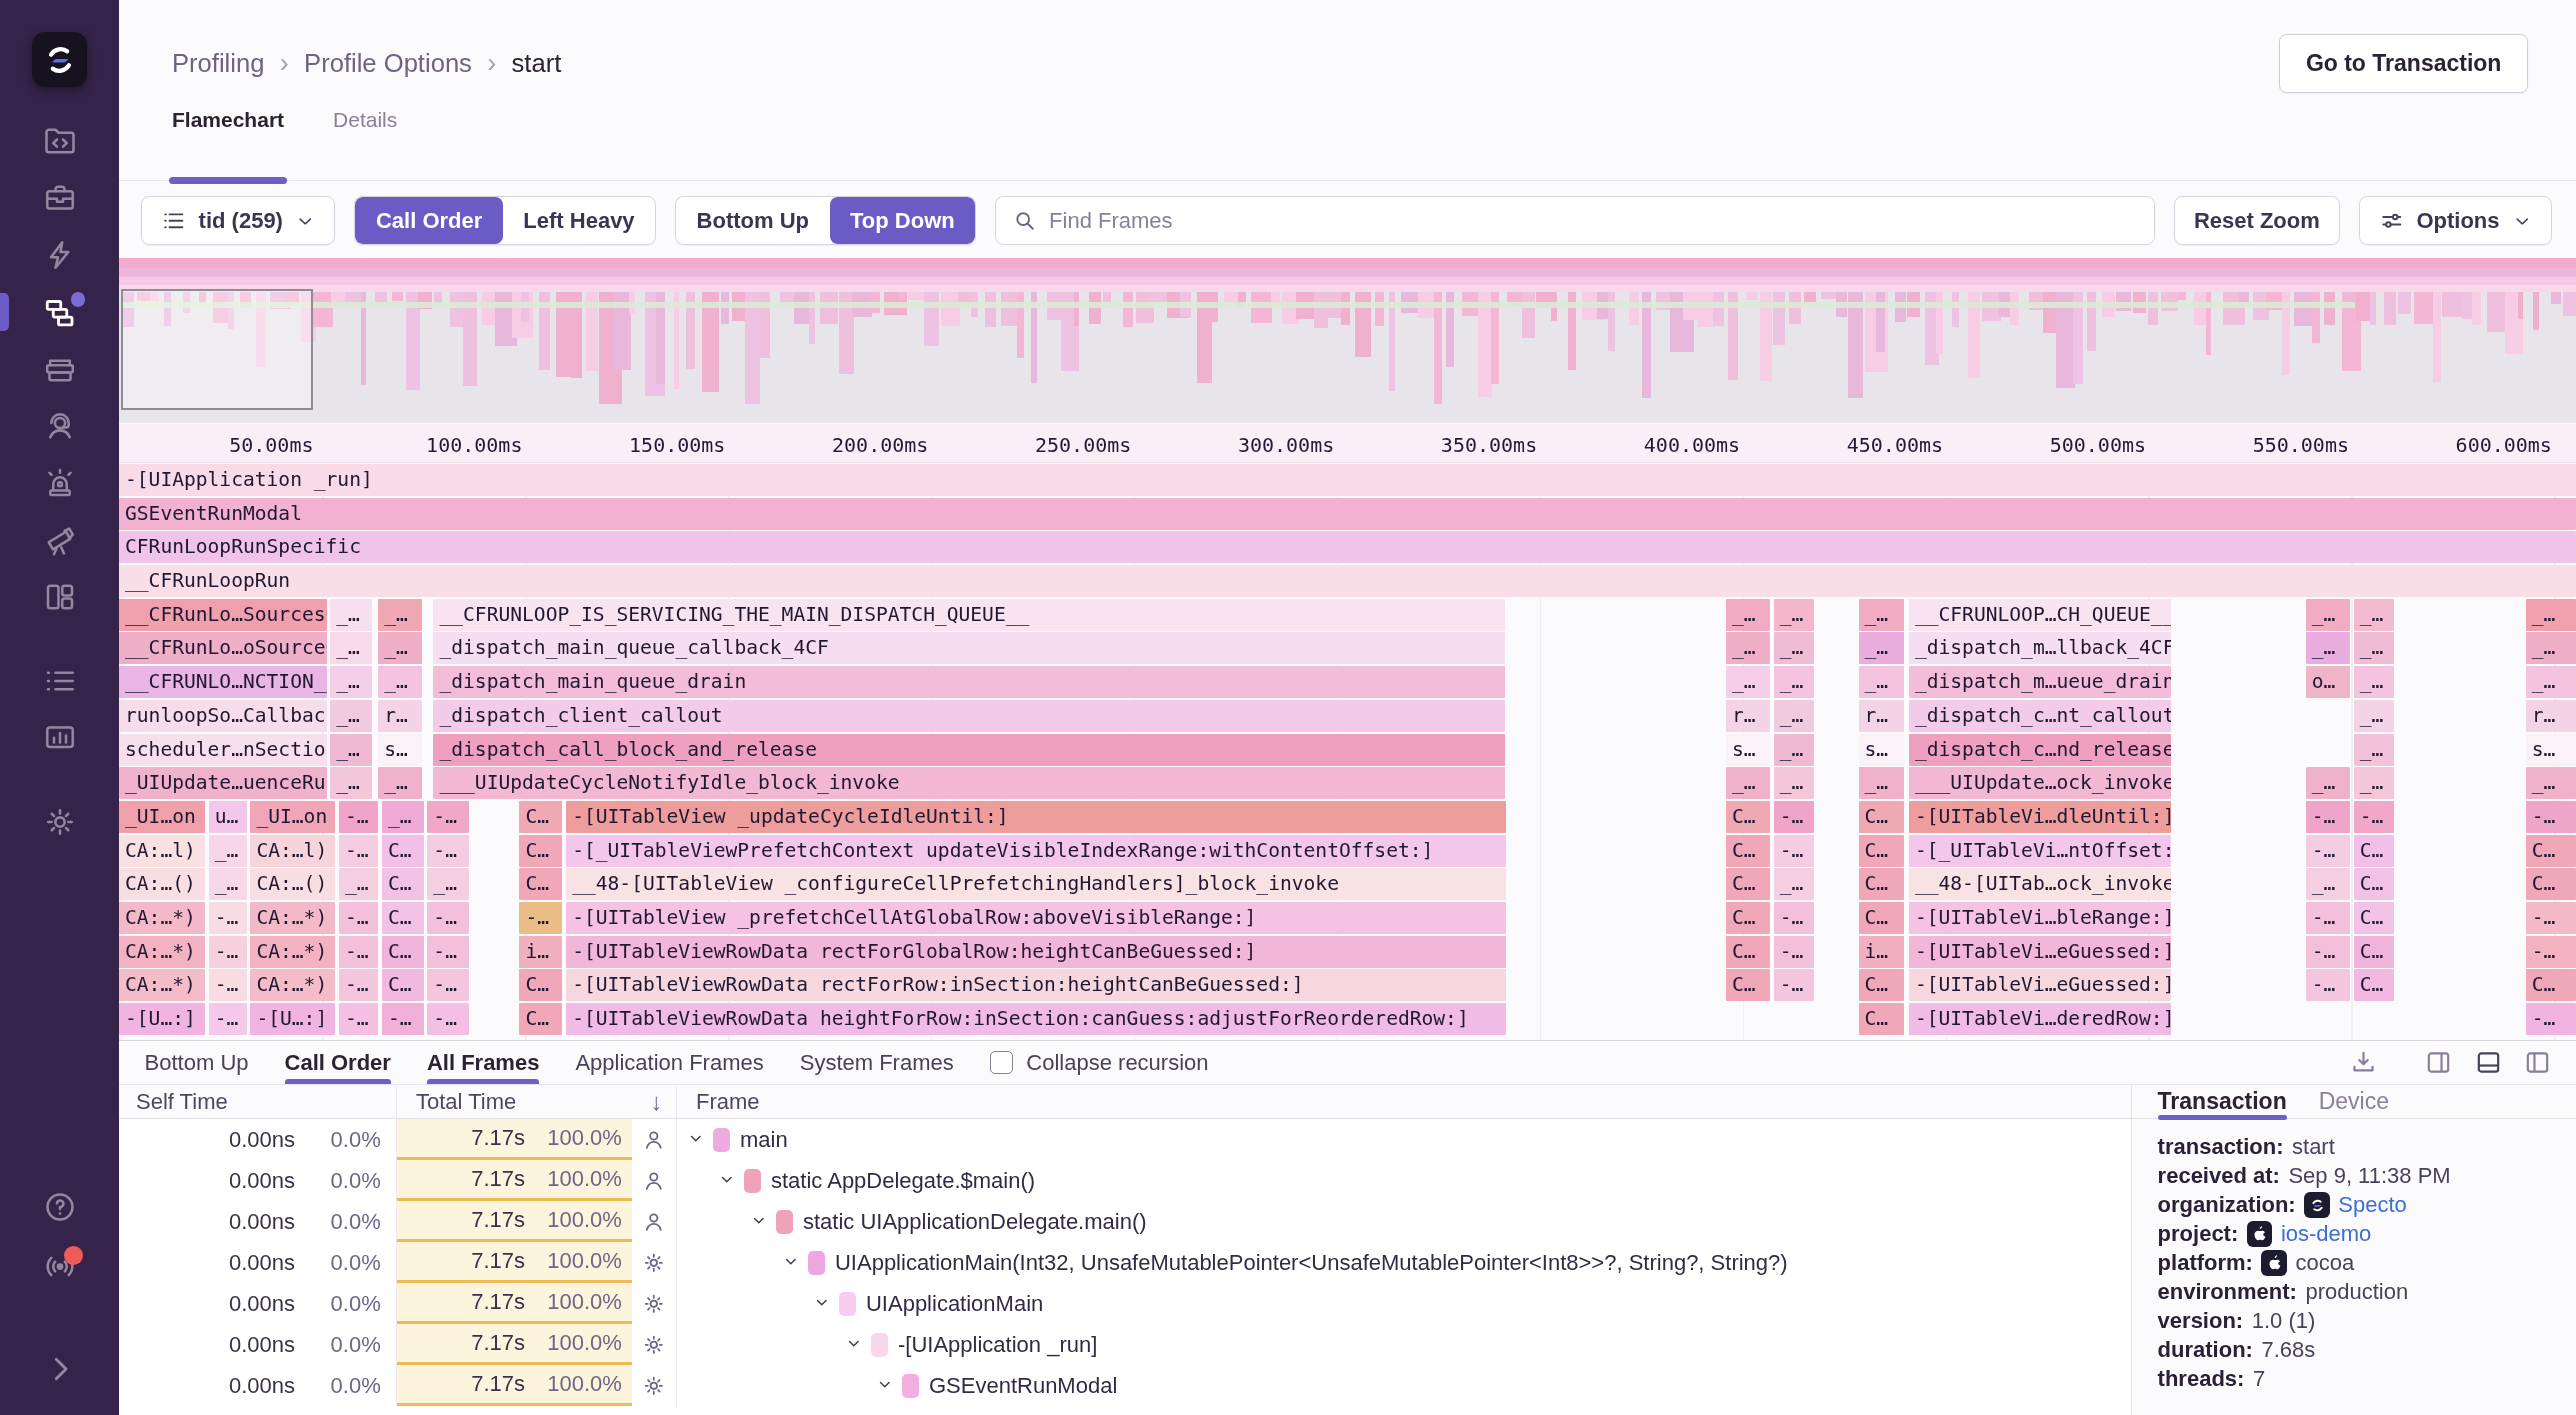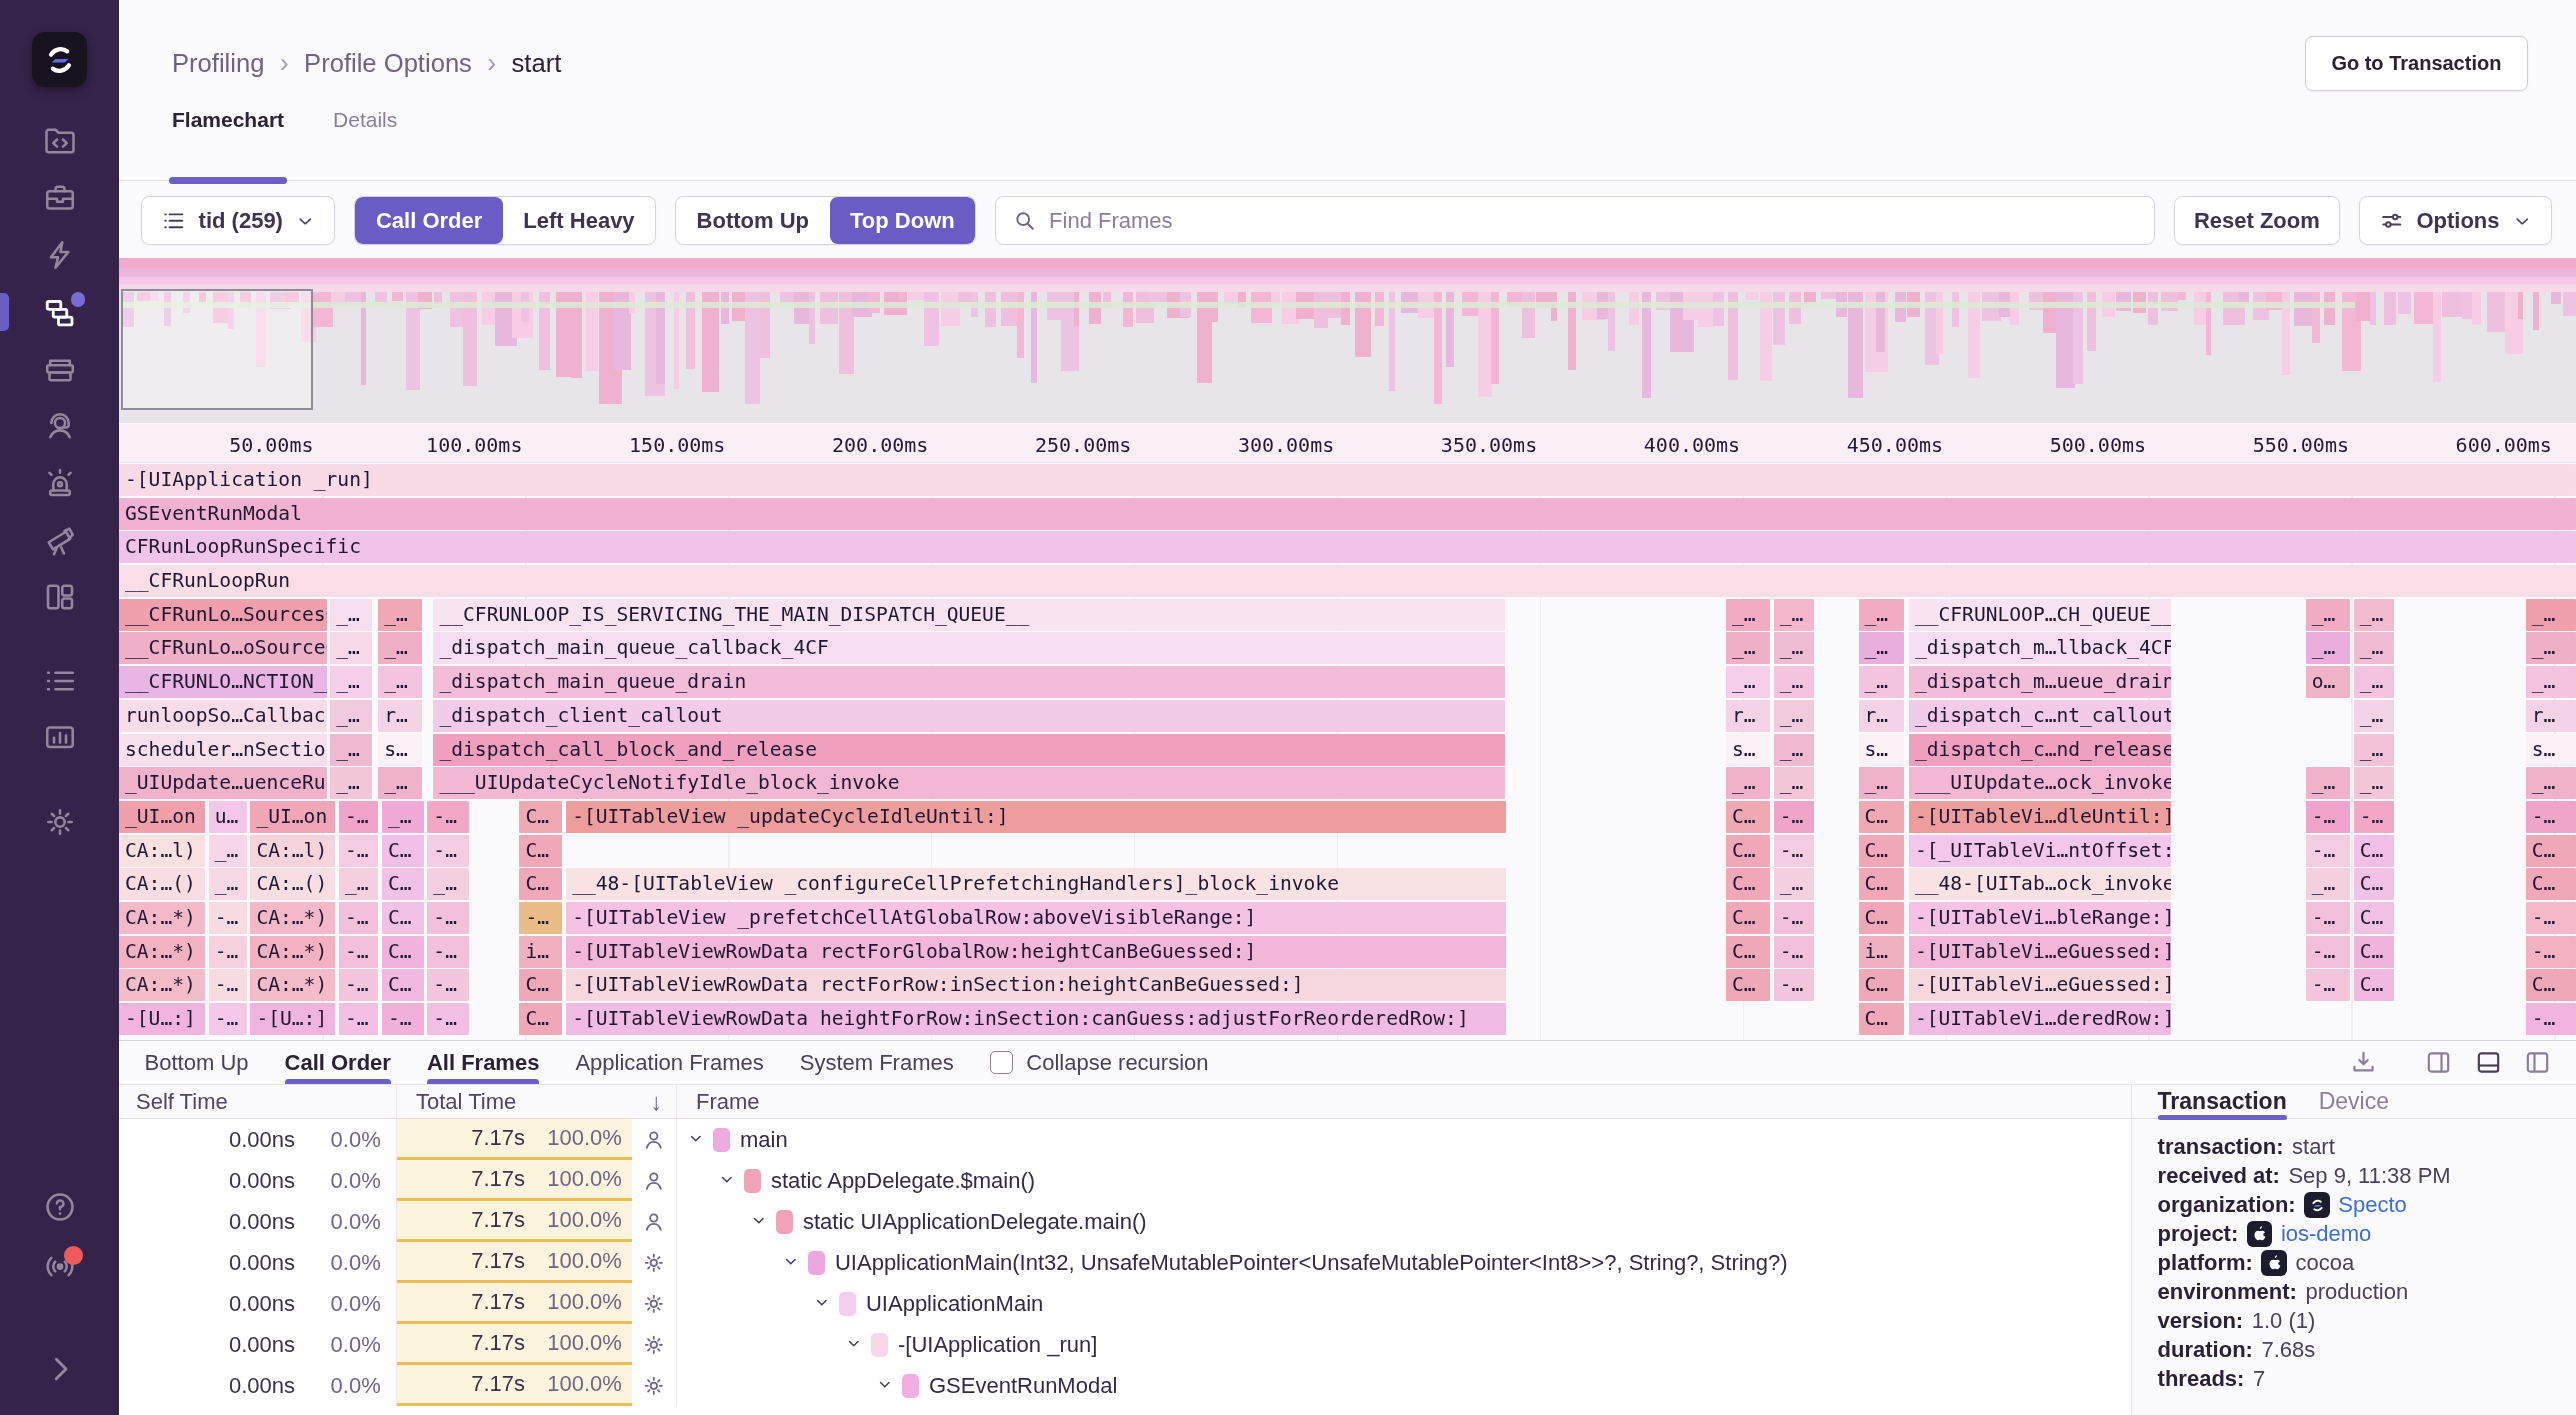--- a/index.html
+++ b/index.html
@@ -31,21 +31,21 @@
 
   
   .content { position:absolute; left:119px; top:0; right:0; bottom:0; }
 
   .topbar { display:flex; align-items:center; justify-content:space-between;
     padding:25.6px 48px 0 53px; height:101px; }
   .crumbs { display:flex; align-items:center; gap:15.3px; font-size:25.6px; color:#6f6283; }
   .crumb-sep { color:#a79cb5; font-size:27px; }
   .crumb-last { color:#2b2233; }
   .btn-plain { background:#fff; border:0.9px solid #d2cad9; border-radius:7.7px;
-    font-size:20px; font-weight:bold; color:#2b2233; padding:15.3px 25.6px;
+    font-size:23px; font-weight:bold; color:#2b2233; padding:15.3px 25.6px;
     box-shadow:0 0.9px 1.7px rgba(43,34,51,.06); }
 
   .tabs-row { position:relative; padding:0 0 0 53px; border-bottom:1.7px solid #e8e2ec;
     height:80px; display:flex; align-items:flex-start; gap:49px; }
   .tab { font-size:21px; padding-top:6.8px; position:relative; height:100%; display:flex; align-items:flex-start; }
   .tab.active { font-weight:bold; color:#2b2233; }
   .tab.inactive { color:#8a7f99; }
   .tab.active::after { content:""; position:absolute; left:-3.4px; right:-3.4px; bottom:-4.3px;
     height:7.7px; background:#6c5fc7; border-radius:4.3px; }
 
@@ -619,20 +619,21 @@
           <div class="fseg" style="left: 97.95%; width: 2.05%; background: rgb(240, 164, 202);">-…</div>
         </div>
         <div class="frow">
           <div class="fseg" style="left: 0%; width: 3.5%; background: rgb(249, 225, 225);">CA:…l)</div>
           <div class="fseg" style="left: 3.65%; width: 1.55%; background: rgb(246, 214, 232);">_…</div>
           <div class="fseg" style="left: 5.35%; width: 3.45%; background: rgb(246, 212, 220);">CA:…l)</div>
           <div class="fseg" style="left: 8.95%; width: 1.6%; background: rgb(245, 205, 226);">-…</div>
           <div class="fseg" style="left: 10.7%; width: 1.7%; background: rgb(242, 191, 232);">C…</div>
           <div class="fseg" style="left: 12.55%; width: 1.7%; background: rgb(245, 205, 226);">-…</div>
           <div class="fseg" style="left: 16.3%; width: 1.75%; background: rgb(240, 168, 184);">C…</div>
+          <div class="fseg" style="left: 18.2%; width: 38.25%; background: rgb(243, 198, 236);">-[_UITableViewPrefetchContext updateVisibleIndexRange:withContentOffset:]</div>
           <div class="fseg" style="left: 65.4%; width: 1.8%; background: rgb(240, 168, 184);">C…</div>
           <div class="fseg" style="left: 67.35%; width: 1.65%; background: rgb(245, 205, 226);">-…</div>
           <div class="fseg" style="left: 70.8%; width: 1.85%; background: rgb(240, 168, 184);">C…</div>
           <div class="fseg" style="left: 72.85%; width: 10.65%; background: rgb(243, 198, 236);">-[_UITableVi…ntOffset:]</div>
           <div class="fseg" style="left: 89%; width: 1.8%; background: rgb(245, 205, 226);">-…</div>
           <div class="fseg" style="left: 90.95%; width: 1.65%; background: rgb(242, 191, 232);">C…</div>
           <div class="fseg" style="left: 97.95%; width: 2.05%; background: rgb(240, 168, 184);">C…</div>
         </div>
         <div class="frow">
           <div class="fseg" style="left: 0%; width: 3.5%; background: rgb(248, 222, 226);">CA:…()</div>

